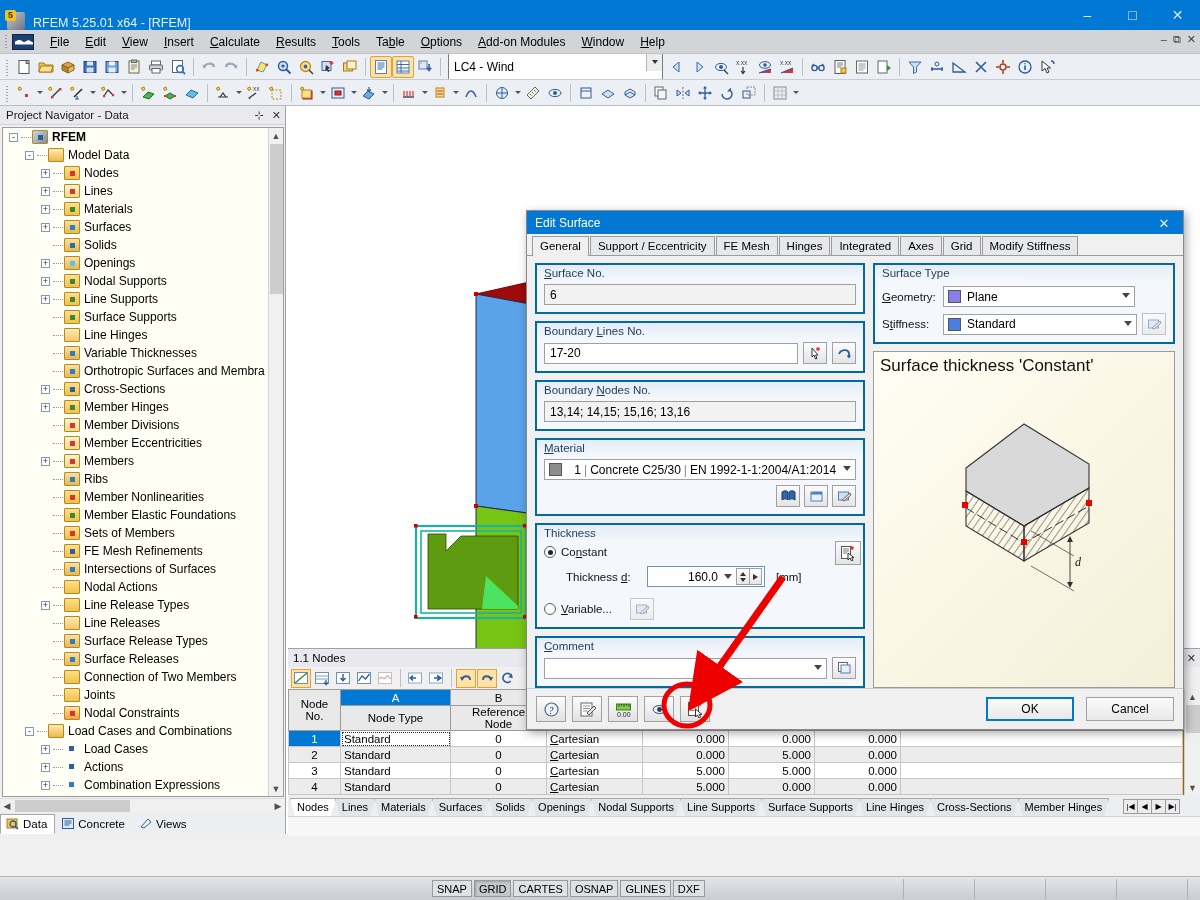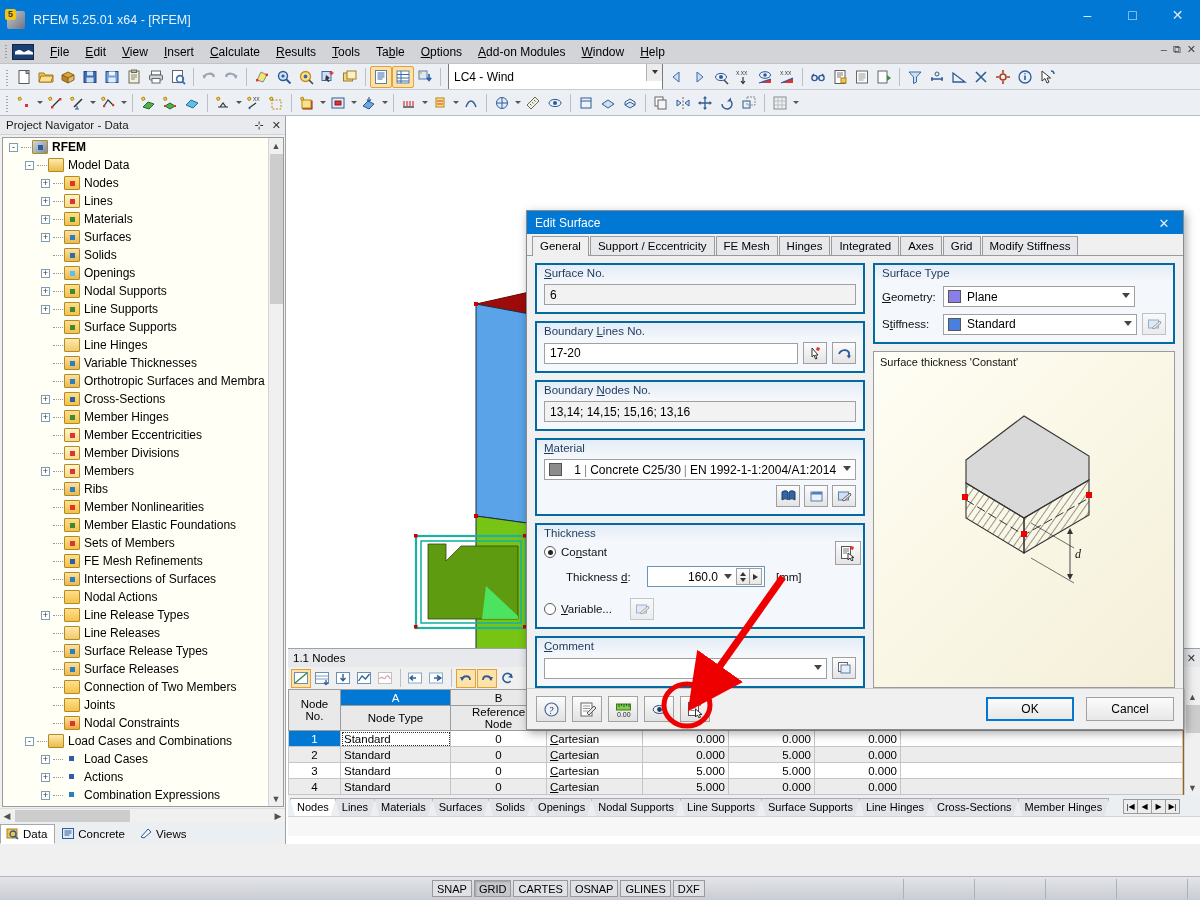--- a/index.html
+++ b/index.html
@@ -8,22 +8,22 @@
     width: 1200px; height: 900px;
     overflow: hidden;
     font-family: "Liberation Sans", sans-serif;
     font-size: 12px;
     background: #d4d0c8;
   }
   #app { position: relative; width: 1200px; height: 900px; background: #f0f0f0; }
 
   
   .titlebar {
-    height: 40px; background: #0078d4; color: #fff;
-    display: flex; align-items: center; position: relative;
+    height: 30px; background: #0078d4; color: #fff;
+    display: flex; align-items: flex-end; position: relative;
   }
   .titlebar .app-icon {
     width: 18px; height: 18px; margin-left: 7px; margin-right: 8px;
     background: linear-gradient(135deg,#c8c8d0,#6e7480);
     border-radius: 2px; position: relative; flex: none;
   }
   .titlebar .app-icon:after {
     content: "5"; position: absolute; left: -2px; top: -2px;
     width: 11px; height: 11px; background: #f0c419; color: #333;
     font-size: 9px; line-height: 11px; text-align: center;
@@ -231,21 +231,21 @@
     font-size: 12px; padding-right: 2px; }
   .spin .val { width: 76px; text-align: right; padding-right: 6px; }
   .spin .sarrow { border-left: 4px solid transparent; border-right: 4px solid transparent;
     border-top: 5px solid #444; margin-right: 4px; }
   .spin .updn { width: 14px; height: 17px; border: 1px solid #a0a0a0; background: linear-gradient(#fdfdfd,#e6e6e6);
     display: flex; flex-direction: column; align-items: center; justify-content: center; gap: 2px; }
   .spin .nxt { width: 13px; height: 17px; border: 1px solid #a0a0a0; background: linear-gradient(#fdfdfd,#e6e6e6);
     display: flex; align-items: center; justify-content: center; margin-left: -1px; }
   .preview { flex: 1; border: 1px solid #9b9b9b;
     background: linear-gradient(135deg,#fffef5 0%,#fbf8e8 40%,#f3efd9 100%); position: relative; }
-  .preview .ptitle { font-size: 11px; padding: 4px 0 0 6px; color: #111; }
+  .preview .ptitle { font-size: 17px; padding: 4px 0 0 6px; color: #111; }
   .dlg-footer { height: 42px; border-top: 1px solid #c9c9c9; display: flex; align-items: center;
     padding: 0 9px; position: relative; background: #f0f0f0; }
   .fbtn { width: 30px; height: 26px; background: linear-gradient(#fcfcfc,#e2e2e2);
     border: 1px solid #a2a2a2; display: flex; align-items: center; justify-content: center;
     margin-right: 6px; flex: none; }
   .okbtn, .cancelbtn {
     width: 88px; height: 24px; font-size: 12px; display: flex; align-items: center;
     justify-content: center; background: linear-gradient(#fbfbfb,#e8e8e8); border: 1px solid #a2a2a2;
   }
   .okbtn { border: 2px solid #0078d4; }
@@ -877,30 +877,30 @@
               </span>
               <span>Member Hinges</span>
             </div>
             <div class="tnode">
               <span style="width: 38px; flex: 0 0 auto;"></span>
               <span class="tw empty"></span>
               <span class="tdash"></span>
               <span class="ico" style="background: linear-gradient(rgb(255, 243, 205), rgb(247, 217, 138)); border: 1px solid rgb(176, 138, 34);">
                 <span class="dot" style="background: rgb(221, 51, 51);"></span>
               </span>
-              <span>Member Eccentricities</span>
+              <span>Member Divisions</span>
             </div>
             <div class="tnode">
               <span style="width: 38px; flex: 0 0 auto;"></span>
               <span class="tw empty"></span>
               <span class="tdash"></span>
               <span class="ico" style="background: linear-gradient(rgb(255, 243, 205), rgb(247, 217, 138)); border: 1px solid rgb(176, 138, 34);">
                 <span class="dot" style="background: rgb(221, 51, 51);"></span>
               </span>
-              <span>Member Divisions</span>
+              <span>Member Eccentricities</span>
             </div>
             <div class="tnode">
               <span style="width: 38px; flex: 0 0 auto;"></span>
               <span class="tw">+</span>
               <span class="tdash"></span>
               <span class="ico" style="background: linear-gradient(rgb(255, 243, 205), rgb(247, 217, 138)); border: 1px solid rgb(176, 138, 34);">
                 <span class="dot" style="background: rgb(221, 51, 51);"></span>
               </span>
               <span>Members</span>
             </div>

